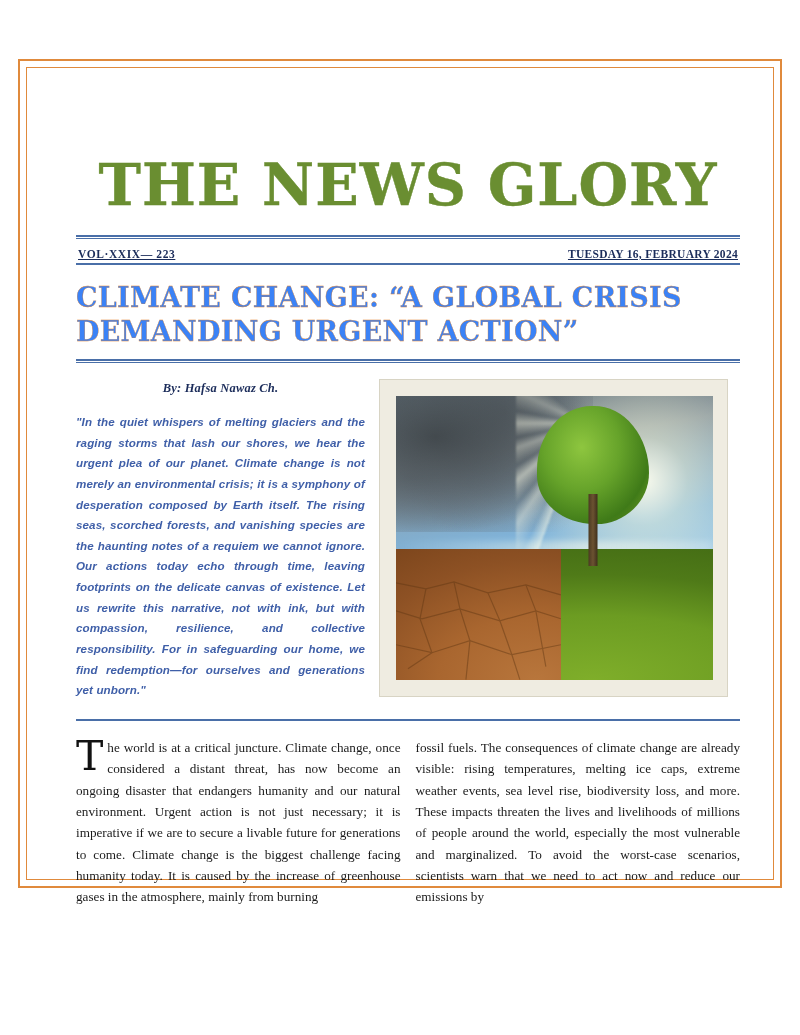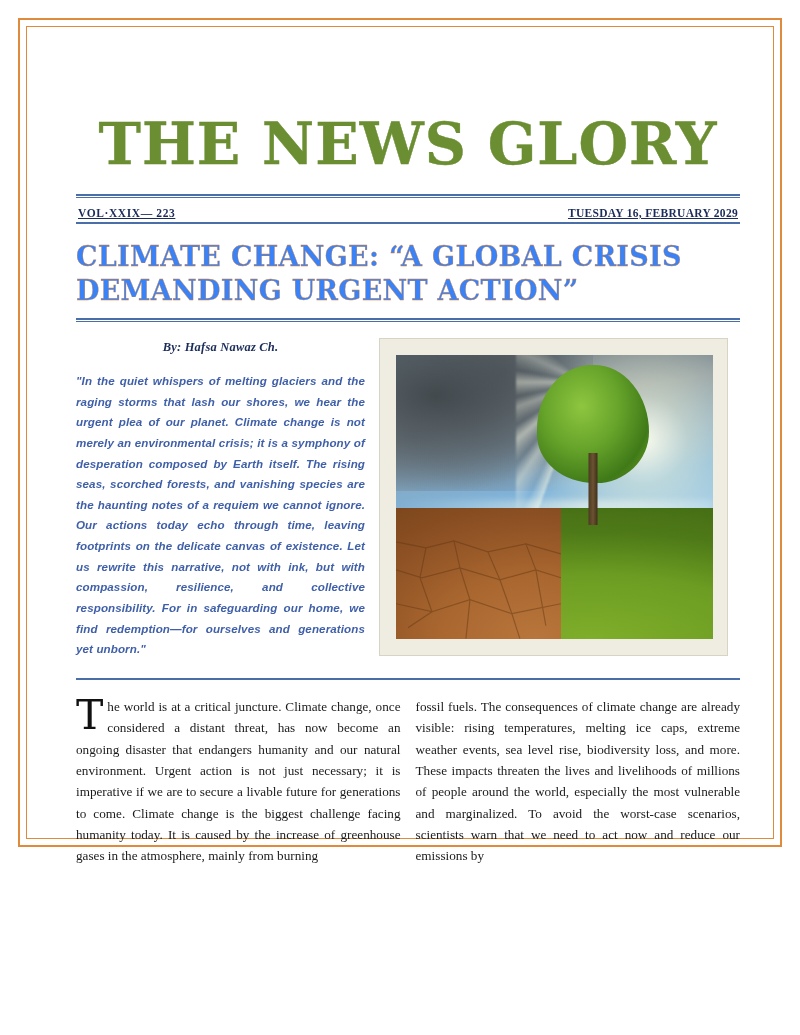--- a/index.html
+++ b/index.html
@@ -14,20 +14,21 @@
     font-family: "Liberation Serif", serif;
     overflow: hidden;
   }
 
   .page {
     position: relative;
     width: 800px;
     height: 865px;
     background: #ffffff;
     padding: 39px 28px;
+    margin-top: 41px;
   }
 
   
   .border-outer {
     position: absolute;
     left: 18px;
     top: 18px;
     right: 18px;
     bottom: 18px;
     border: 2px solid #e08a3c;
@@ -300,21 +301,21 @@
   <div class="content">
 
     <div class="masthead">
       <h1 class="masthead-title">THE NEWS GLORY</h1>
     </div>
 
     <div class="rule-double"></div>
 
     <div class="dateline">
       <span class="vol">VOL·XXIX— 223</span>
-      <span class="date">TUESDAY 16, FEBRUARY 2029</span>
+      <span class="date">TUESDAY 16, FEBRUARY 2024</span>
     </div>
 
     <div class="rule-thin-blue"></div>
 
     <div class="headline">Climate Change: “A Global Crisis Demanding Urgent Action”</div>
 
     <div class="rule-double2"></div>
 
     <div class="top-section">
 

